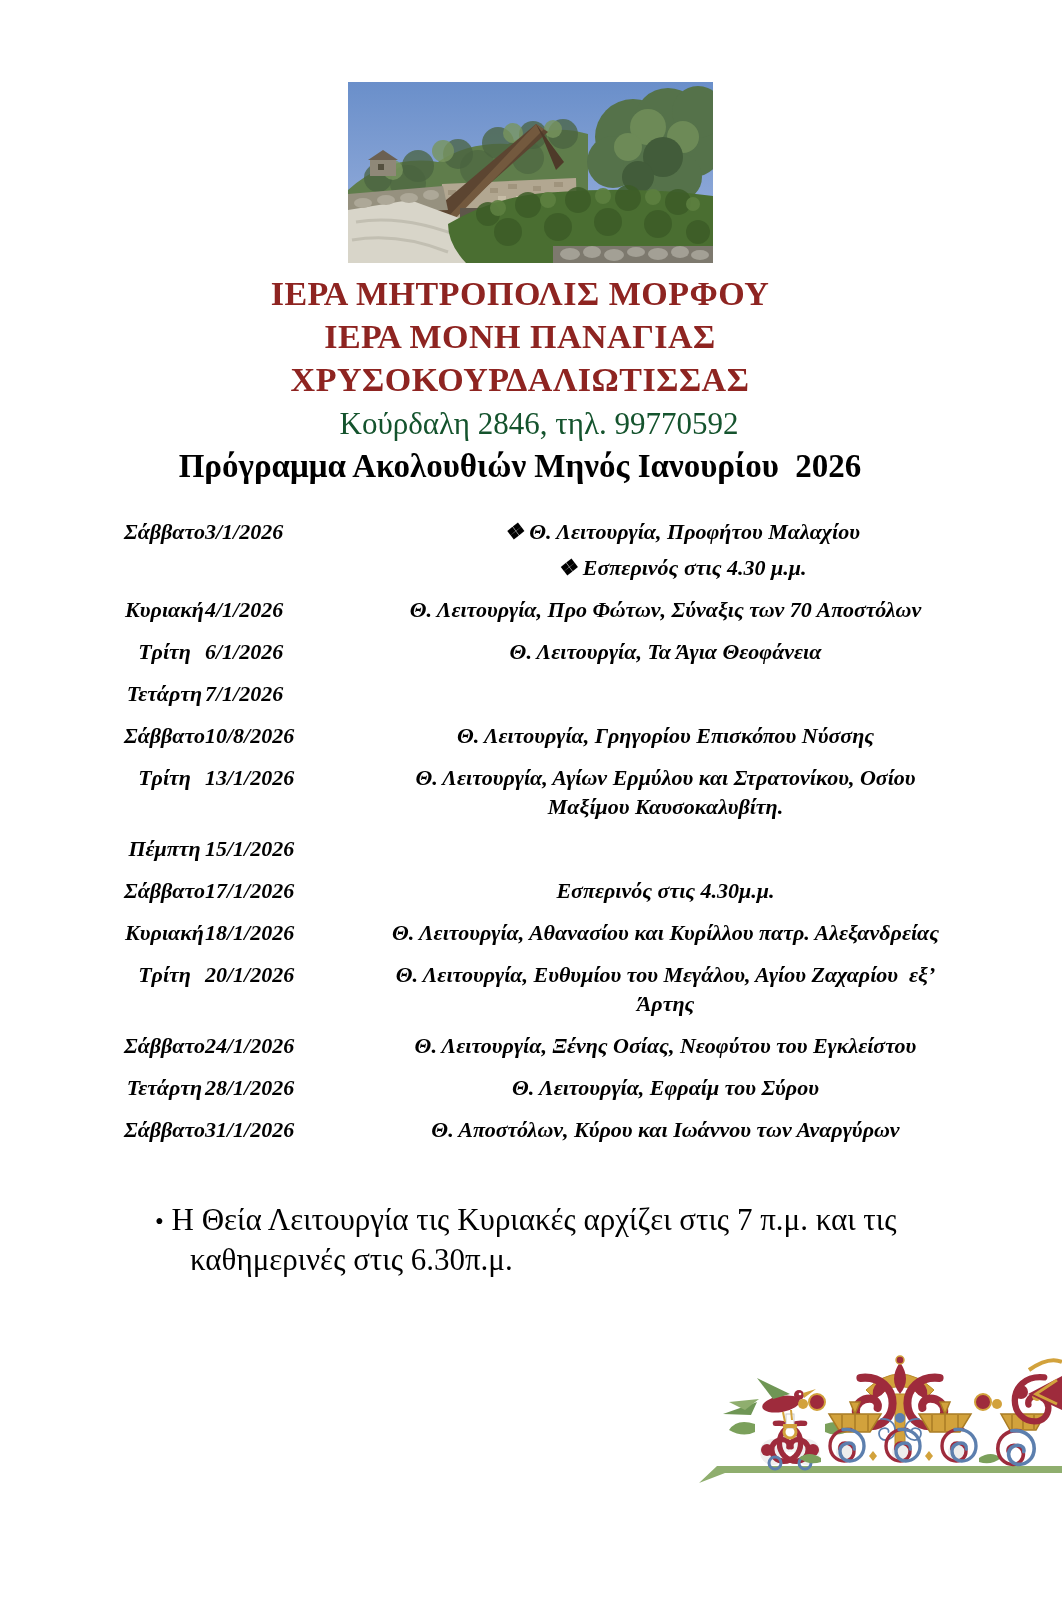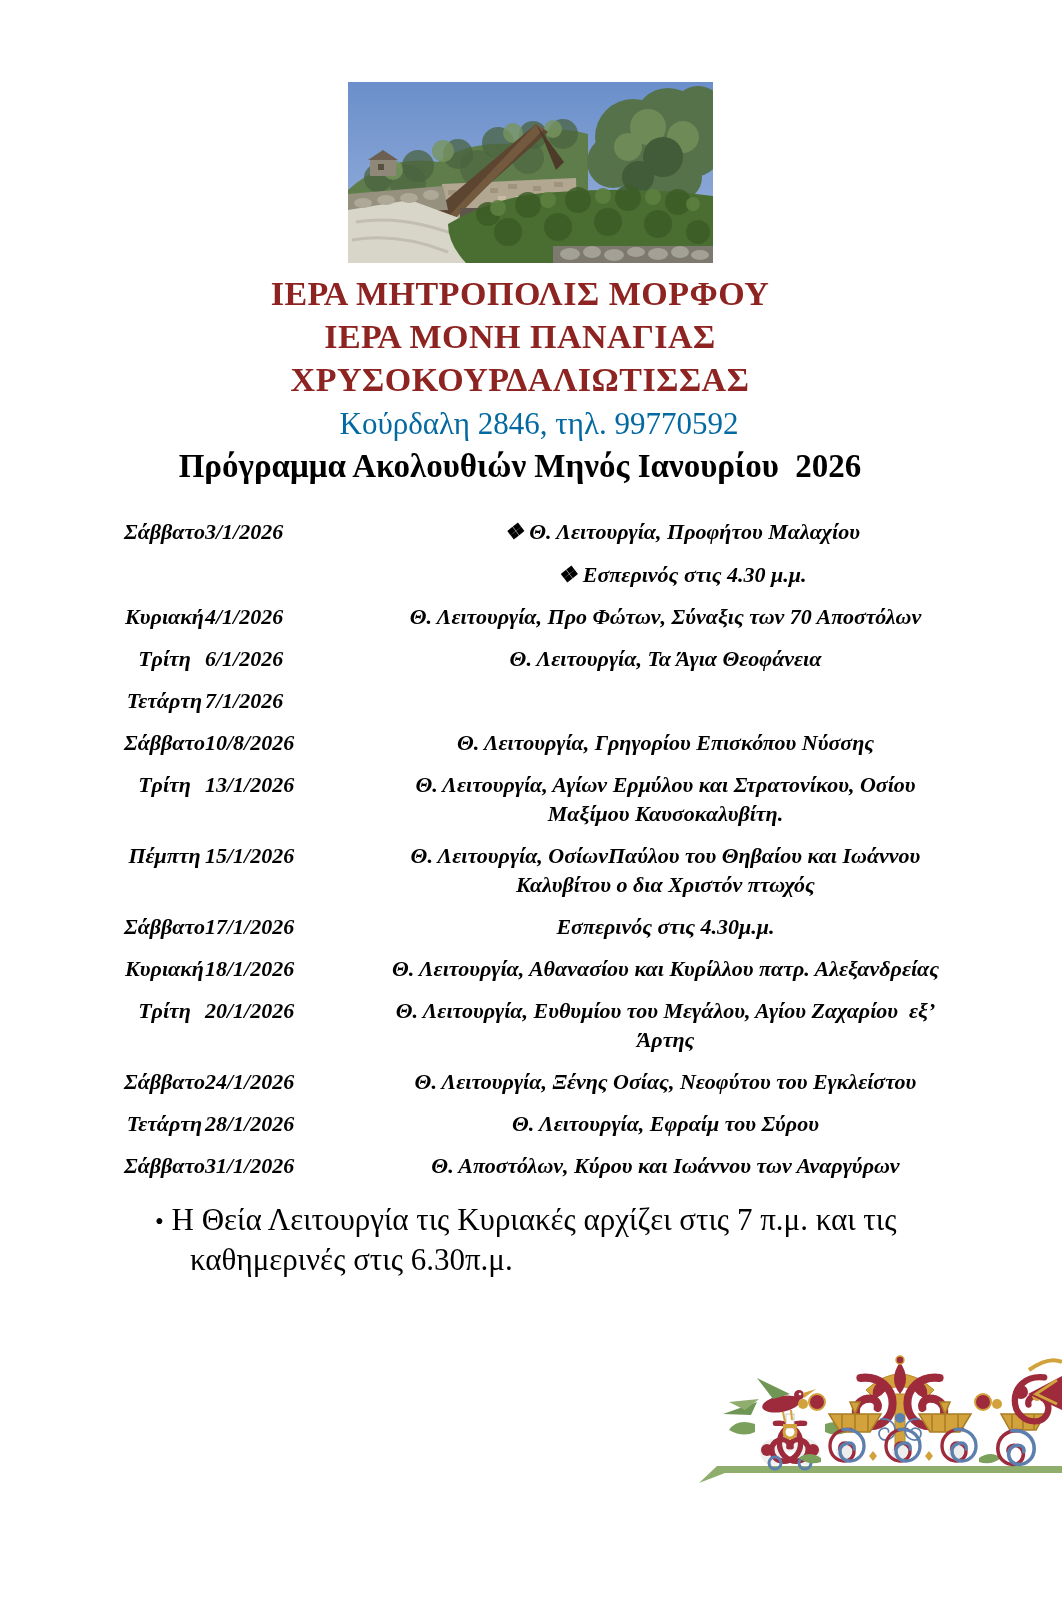--- a/index.html
+++ b/index.html
@@ -6,34 +6,34 @@
   .page{
     position:relative;width:1062px;height:1600px;background:#ffffff;
     font-family:"Liberation Serif","DejaVu Serif",serif;color:#000;overflow:hidden;
   }
   
   .photo{position:absolute;left:348px;top:82px;width:365px;height:181px;}
   .photo svg{display:block;}
   
   .header{position:absolute;top:272px;left:0;width:1040px;text-align:center;}
   .h-red{font-weight:bold;color:#8e2421;font-size:34px;line-height:43px;letter-spacing:.5px;}
-  .address{font-size:31px;line-height:45px;color:#0369a1;padding-left:38px;}
+  .address{font-size:31px;line-height:45px;color:#14532d;padding-left:38px;}
   .program-title{
     display:inline-block;font-size:33px;font-weight:bold;line-height:40px;white-space:pre;
     text-decoration-thickness:3px;text-underline-offset:6px;
   }
   
   .schedule{position:absolute;top:517px;left:124px;width:900px;font-size:22px;font-weight:bold;font-style:italic;}
   .row{display:grid;grid-template-columns:81px 102px 1fr;margin-bottom:13px;}
   .day{text-align:center;line-height:29px;white-space:nowrap;}
   .date{line-height:29px;white-space:nowrap;}
   .lines{min-width:0;}
   .desc-line{line-height:29px;white-space:pre;text-align:center;}
   .desc-line.bulleted{padding-left:33px;}
-  .desc-line.gap{margin-top:14px;}
+  .desc-line.gap{margin-top:7px;}
   .bullet-diamond{display:inline;}
   
   .note{position:absolute;top:1201px;left:155px;width:830px;font-size:31px;font-weight:normal;}
   .note-line{line-height:38px;white-space:pre;}
   .note-line .dot{font-size:25px;}
   .note-line2{padding-left:35px;}
   
   .ornament{position:absolute;left:695px;top:1352px;width:367px;height:138px;}
   .ornament svg{display:block;}
 </style>
@@ -216,24 +216,20 @@
       <div class="date">13/1/2026</div>
       <div class="lines">
           <div class="desc-line">Θ. Λειτουργία, Αγίων Ερμύλου και Στρατονίκου, Οσίου</div>
           <div class="desc-line">Μαξίμου Καυσοκαλυβίτη.</div>
         </div>
     </div>
 
     <div class="row">
       <div class="day">Πέμπτη</div>
       <div class="date">15/1/2026</div>
-      <div class="lines">
-          <div class="desc-line">Θ. Λειτουργία, ΟσίωνΠαύλου του Θηβαίου και Ιωάννου</div>
-          <div class="desc-line">Καλυβίτου ο δια Χριστόν πτωχός</div>
-        </div>
     </div>
 
     <div class="row">
       <div class="day">Σάββατο</div>
       <div class="date">17/1/2026</div>
       <div class="lines">
           <div class="desc-line">Εσπερινός στις 4.30μ.μ.</div>
         </div>
     </div>
 

